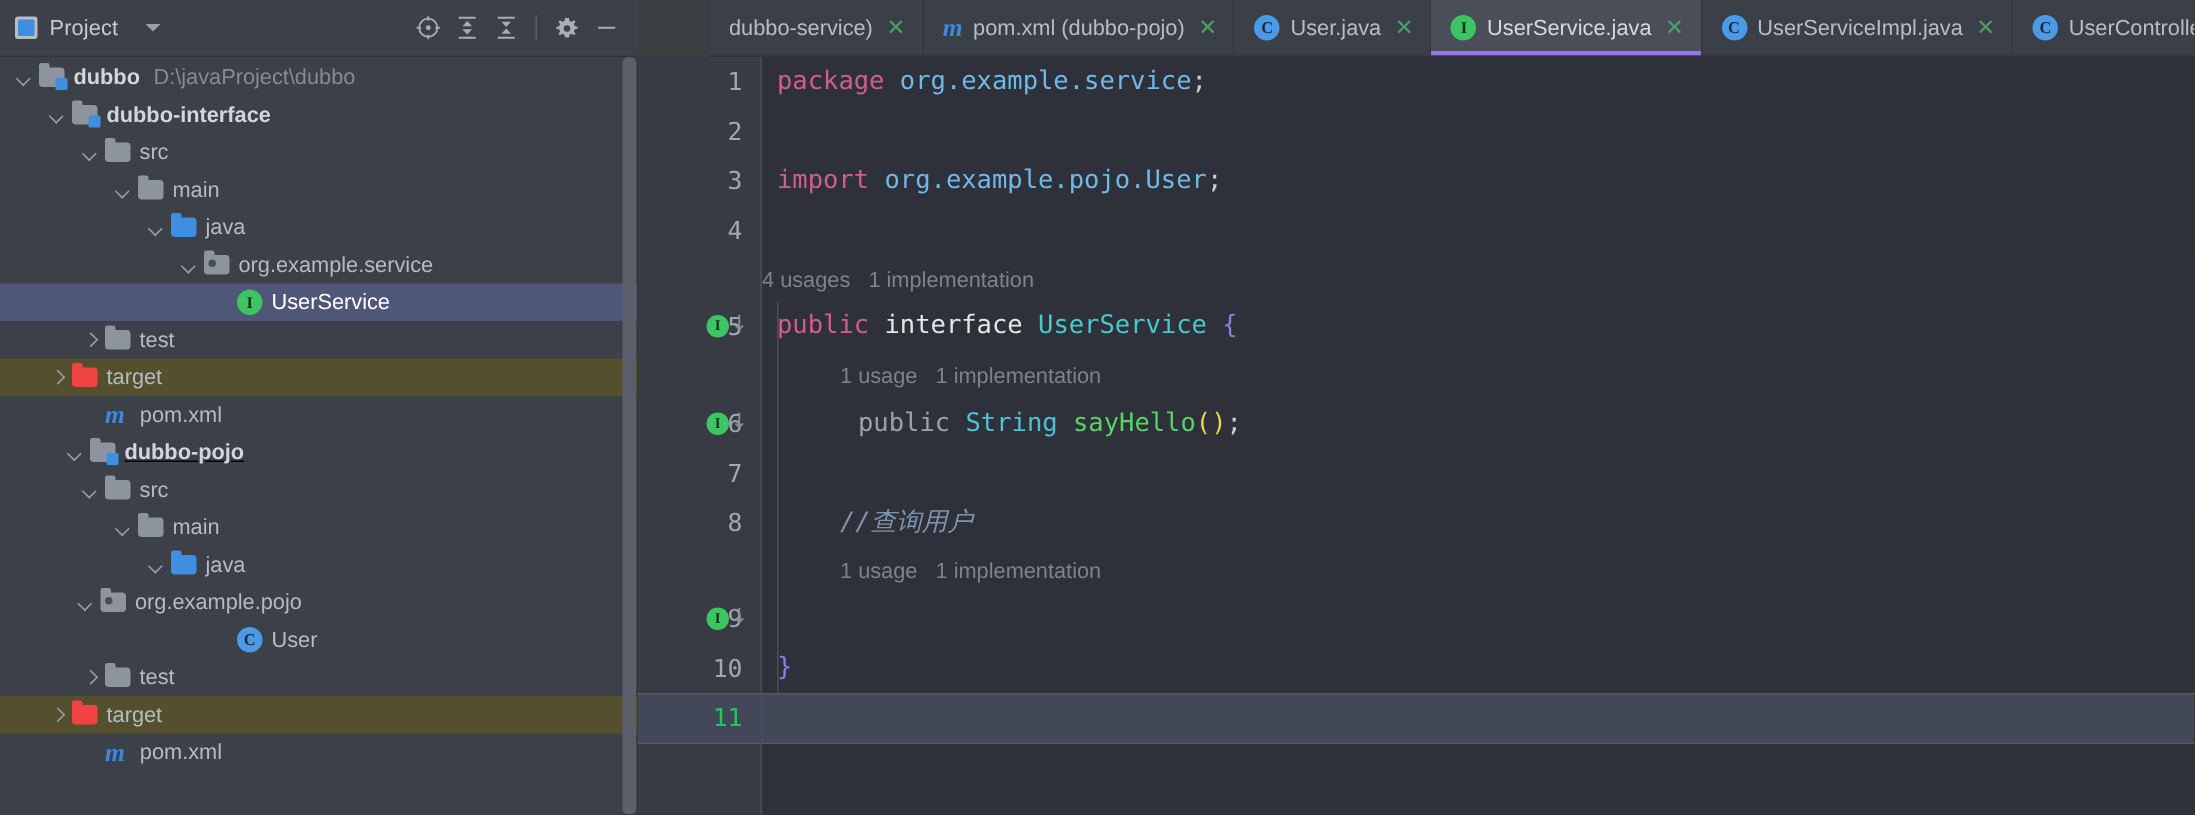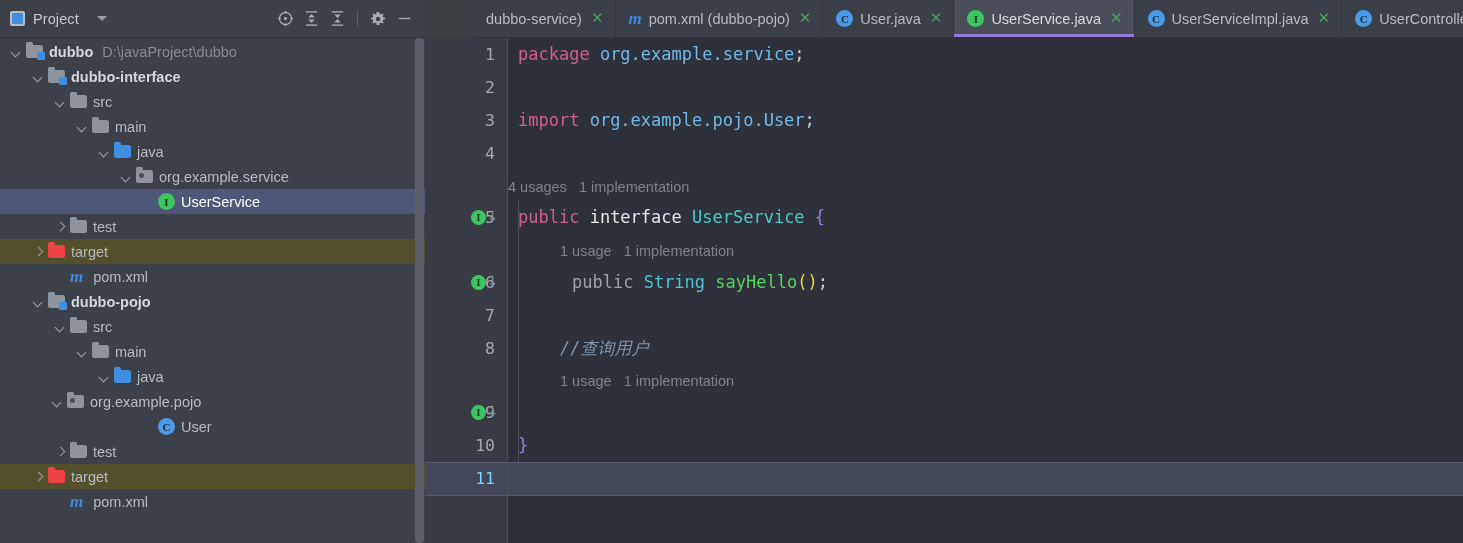--- a/index.html
+++ b/index.html
@@ -153,21 +153,21 @@
   }
   .gutter {
     width: 83px; flex: 0 0 83px; background: #383b44;
     position: relative; border-right: 1px solid #4b4f59;
   }
   .code-area { flex: 1 1 auto; position: relative; background: #2e3139; min-width: 0; }
   .gnum {
     position: absolute; right: 12px; top: 0; line-height: 33px;
     color: #a2a7b0; font-family: "DejaVu Sans Mono", monospace; font-size: 16.5px;
   }
-  .gnum.current { color: #7dd3fc; }
+  .gnum.current { color: #22c55e; }
   .gicon {
     position: absolute; left: 46px; top: 9px;
     display: flex; align-items: center; gap: 1px;
   }
   .gbadge {
     width: 15px; height: 15px; border-radius: 50%; background: #3dc463;
     color: #12341d; font: bold 10px "Liberation Serif", serif;
     display: flex; align-items: center; justify-content: center;
   }
   .gdown {
@@ -373,21 +373,21 @@
             </span>
             <span class="node-label">target</span>
           </div>
           <div class="tree-row" style="padding-left: 54px;">
             <span class="arrow "></span>
             <span class="node-icon">
               <span class="maven-m">m</span>
             </span>
             <span class="node-label">pom.xml</span>
           </div>
-          <div class="tree-row" style="padding-left: 32px;">
+          <div class="tree-row" style="padding-left: 44px; text-decoration: underline;">
             <span class="arrow down"></span>
             <span class="node-icon">
               <span class="folder mod"></span>
             </span>
             <span class="node-label bold">dubbo-pojo</span>
           </div>
           <div class="tree-row" style="padding-left: 54px;">
             <span class="arrow down"></span>
             <span class="node-icon">
               <span class="folder gray"></span>

